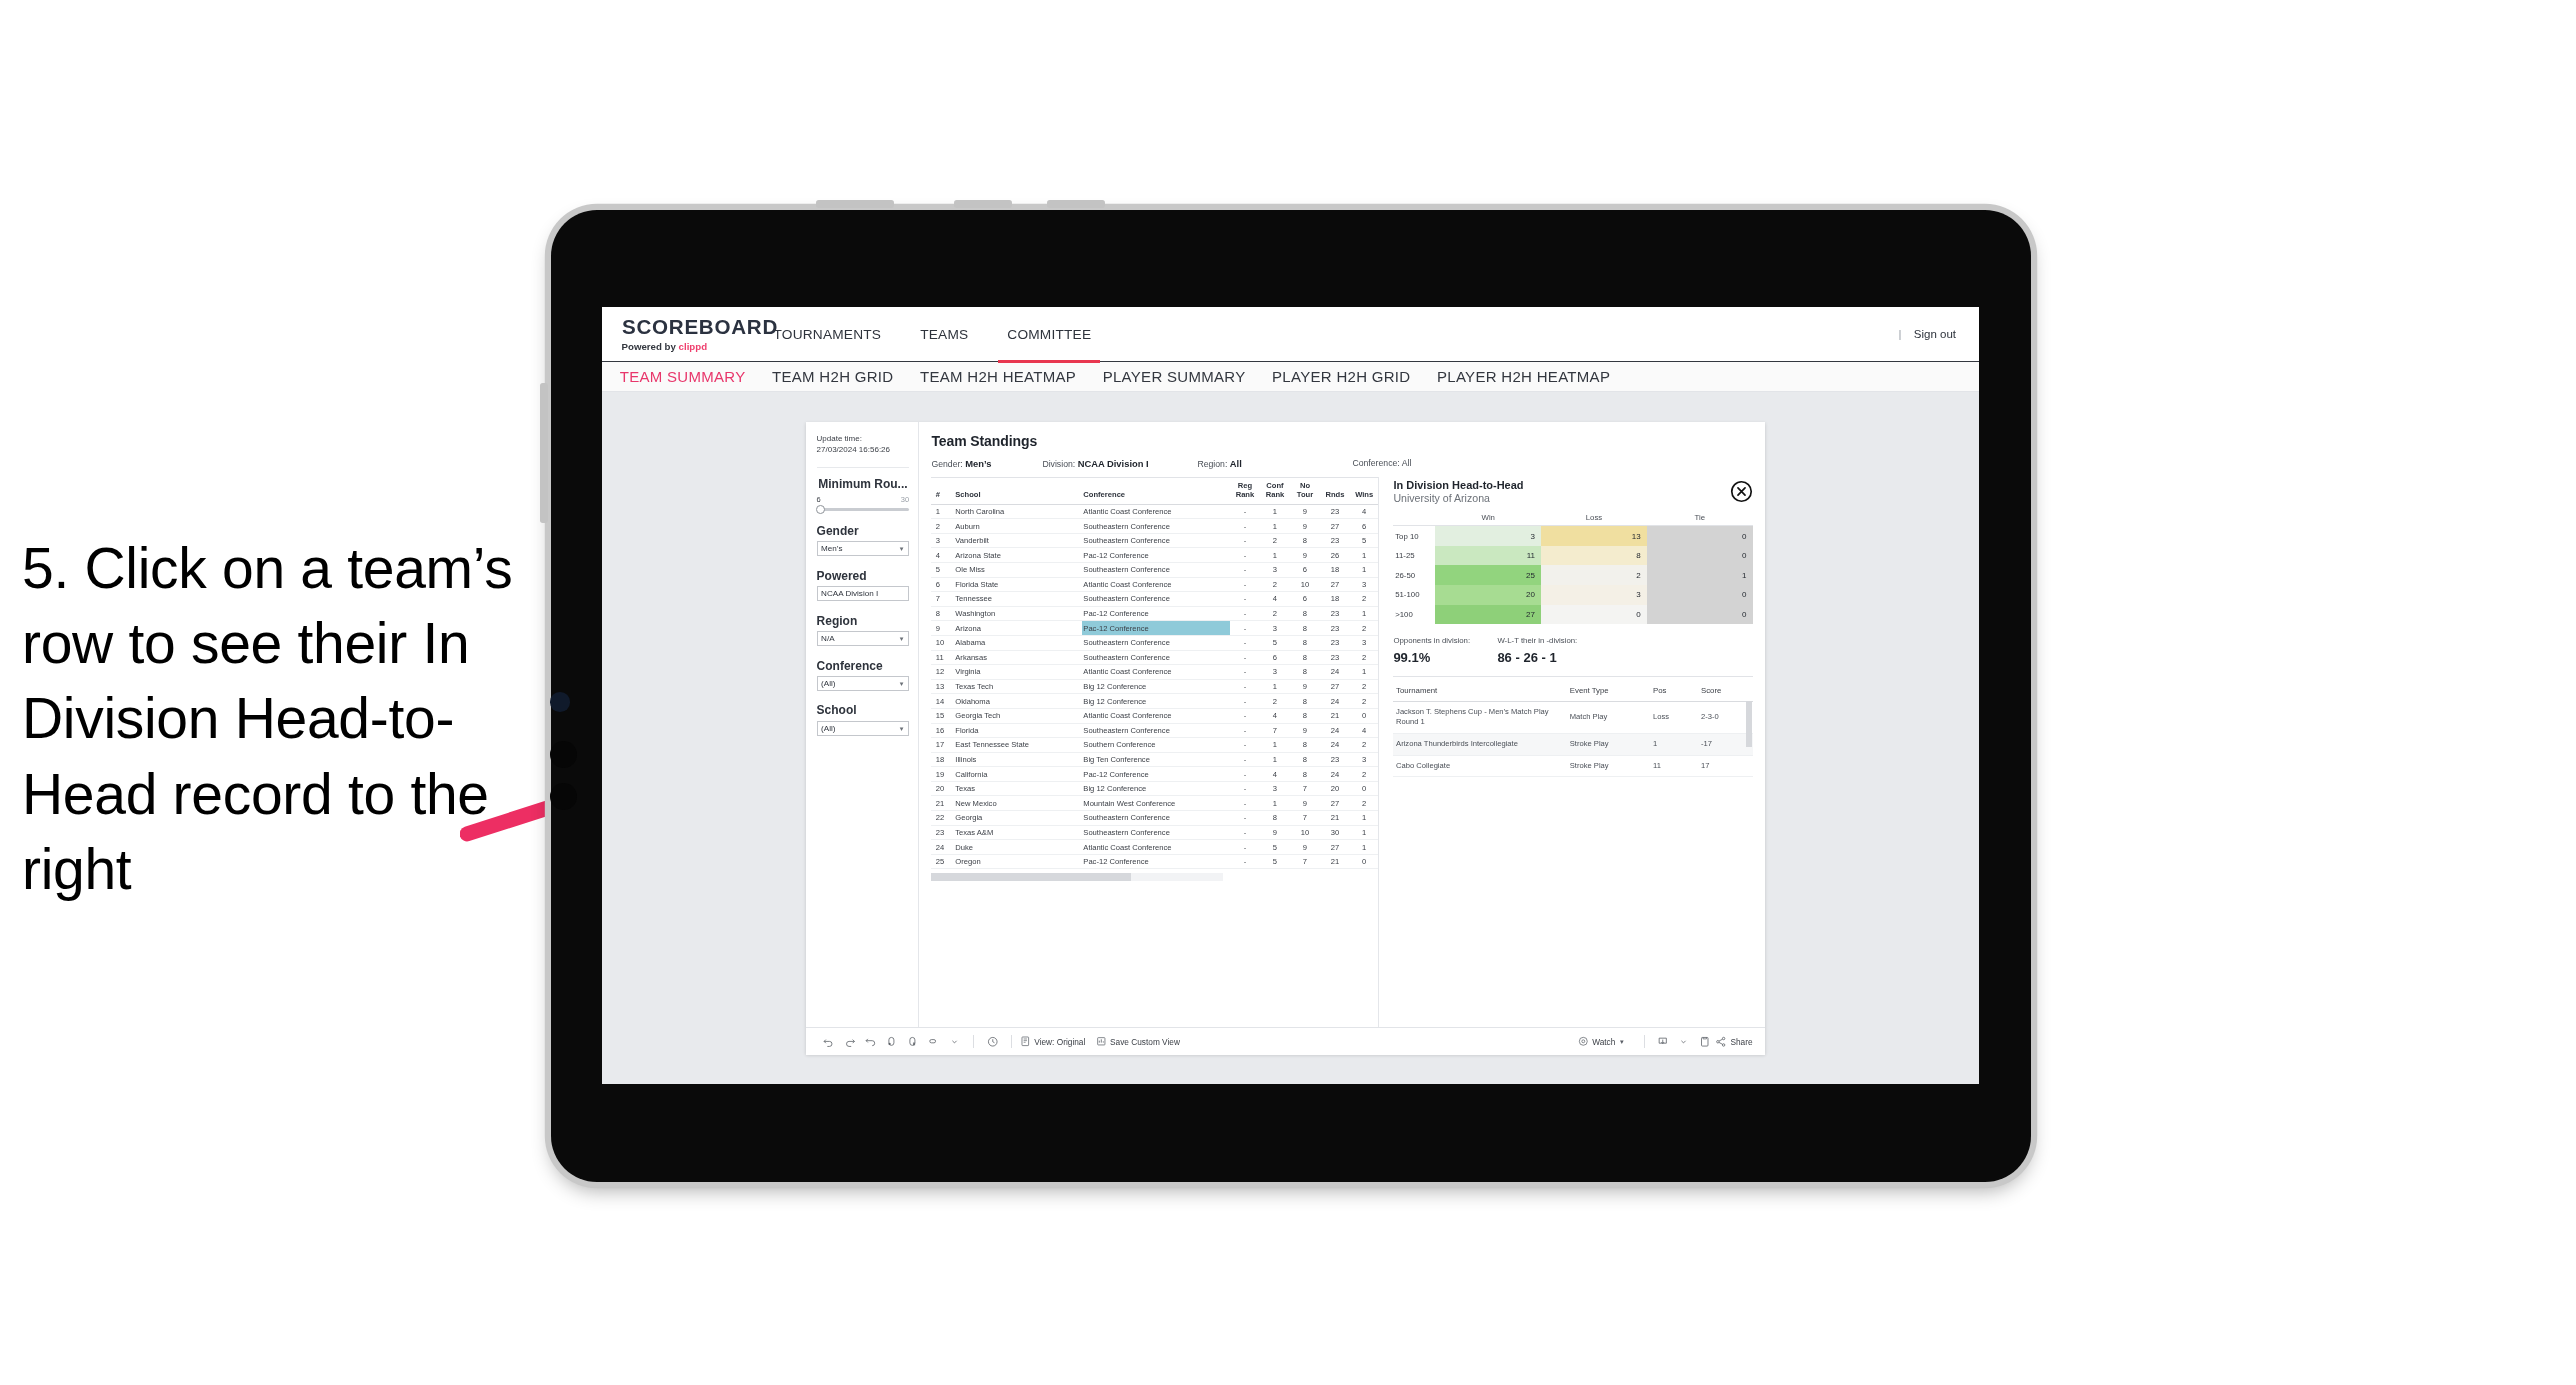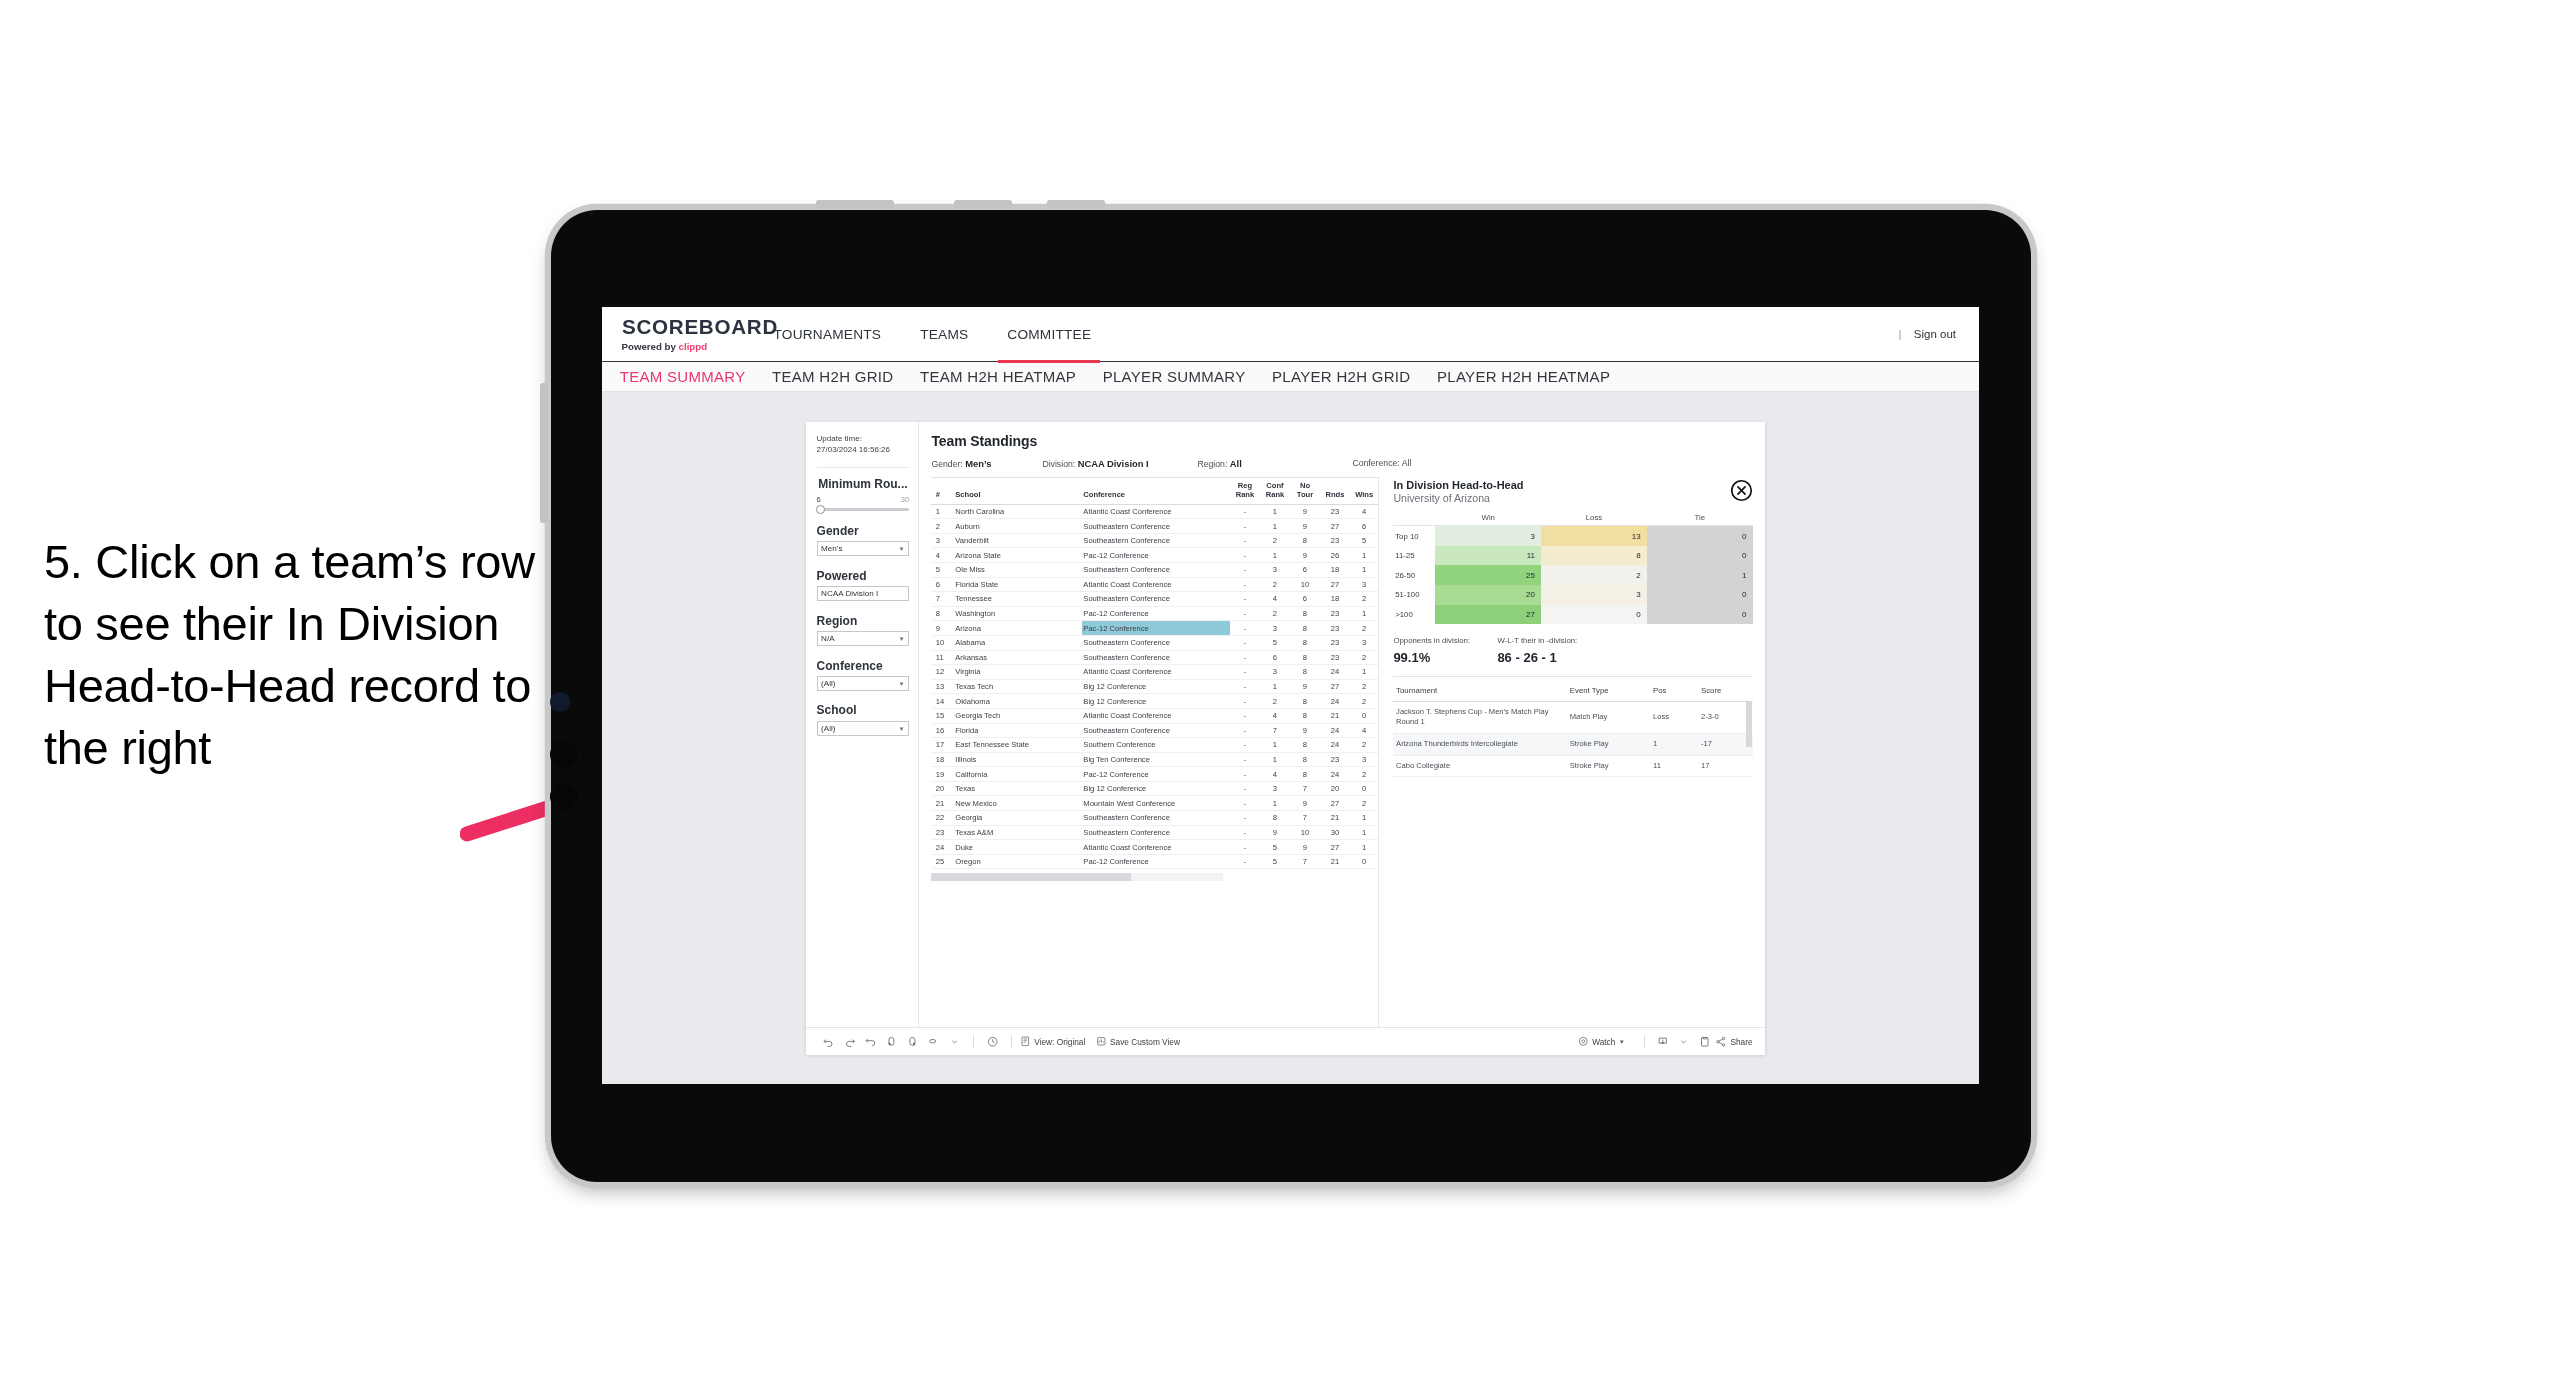--- a/index.html
+++ b/index.html
@@ -7,23 +7,23 @@
     width: 2576px; height: 1386px;
     background: #ffffff;
     font-family: "Liberation Sans", sans-serif;
     overflow: hidden;
   }
   #stage { position: relative; width: 2576px; height: 1386px; background:#fff; }
 
   
   #annotation {
     position: absolute;
-    left: 44px; top: 531px;
+    left: 22px; top: 531px;
     width: 531px;
-    font-size: 47px;
+    font-size: 57px;
     line-height: 1.32;
     color: #000;
     font-family: "Liberation Sans", sans-serif;
     letter-spacing: -0.3px;
   }
   #arrow { position: absolute; left: 460px; top: 646px; width: 549px; height: 204px; }
 
   
   #tablet {
     position: absolute;
@@ -163,21 +163,21 @@
   #hscroll {
     height: 8px; background:#f2f3f5; margin-top: 3.5px; position:relative; width: 292px;
   }
   #hscroll i { position:absolute; left:0; top:0; width:200px; height:8px; background:#d6d8dc; display:block; }
 
   
   #detail {
     flex:1; border-left:0.9px solid #e4e6ea; padding: 0 12.4px 0 14px;
     display:flex; flex-direction:column; overflow:hidden;
   }
-  #d-head { display:flex; align-items:flex-start; padding-top: 1.8px; }
+  #d-head { display:flex; align-items:center; padding-top: 1.8px; }
   #d-title { font-size: 11px; font-weight:700; color:#1f242c; }
   #d-sub { font-size: 10.6px; color:#6c7178; margin-top: 0.9px; }
   #close-btn { margin-left:auto; width: 23px; height:23px; flex-shrink:0; }
 
   
   #hm { margin-top: 8.8px; }
   #hm table { border-collapse: collapse; width: 100%; table-layout:fixed; }
   #hm th {
     font-size: 7.8px; font-weight:400; color:#4a4f57; text-align:center;
     padding-bottom: 3.5px;

